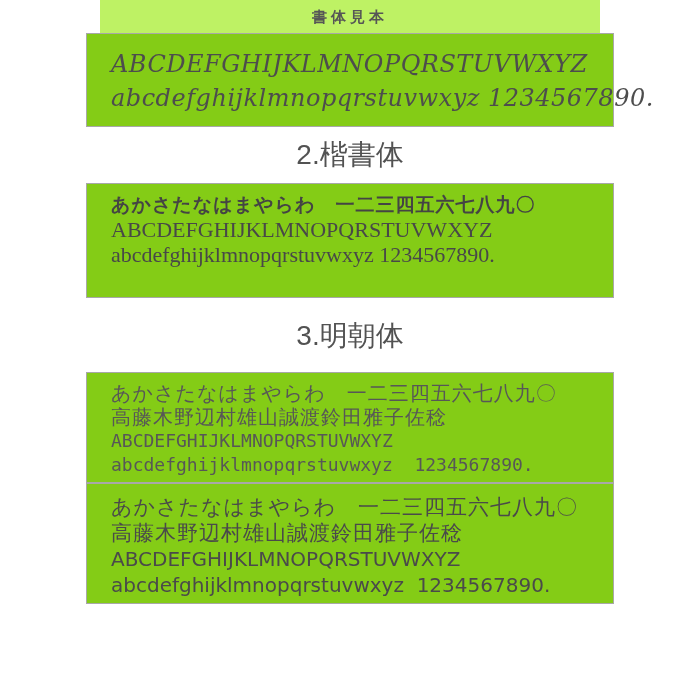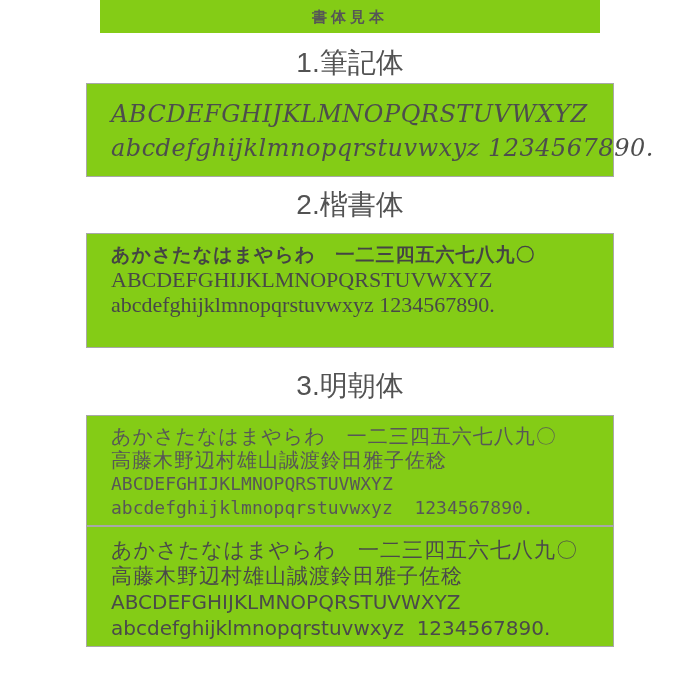--- a/index.html
+++ b/index.html
@@ -17,40 +17,40 @@
   .page {
     width: 700px;
     height: 700px;
     position: relative;
   }
   
   .titlebar {
     width: 500px;
     height: 33px;
     margin: 0 auto;
-    background: #84cc16;
+    background: #bef264;
     text-align: center;
     line-height: 34px;
     font-size: 15px;
     letter-spacing: 4px;
     font-weight: 600;
     color: #565656;
   }
   
   .sec-title {
     margin: 0;
     text-align: center;
     font-size: 28px;
     font-weight: 400;
     color: #525252;
     line-height: 32px;
   }
   .sec1 .sec-title { margin-top: 14px; margin-bottom: 4px; }
   .sec2 .sec-title { margin-top: 12px; margin-bottom: 12px; }
-  .sec3 .sec-title { margin-top: 22px; margin-bottom: 13px; }
+  .sec3 .sec-title { margin-top: 22px; margin-bottom: 20px; }
   .sec4 .sec-title { margin-top: 20px; margin-bottom: 4px; }
   
   .box {
     box-sizing: border-box;
     width: 528px;
     margin: 0 auto;
     background: #84cc16;
     border: 1px solid #a8a8a8;
     padding-left: 24px;
     padding-right: 6px;
@@ -115,21 +115,20 @@
 </head>
 <body>
 
 <div class="page">
 
   <header class="titlebar">
     <span>書体見本</span>
   </header>
 
   <section class="sec sec1">
-    <h2 class="sec-title">1.筆記体</h2>
     <div class="box box-script">
       <div class="line latin">ABCDEFGHIJKLMNOPQRSTUVWXYZ</div>
       <div class="line latin">abcdefghijklmnopqrstuvwxyz 1234567890.</div>
     </div>
   </section>
 
   <section class="sec sec2">
     <h2 class="sec-title">2.楷書体</h2>
     <div class="box box-kaisho">
       <div class="line jp">あかさたなはまやらわ　一二三四五六七八九〇</div>

